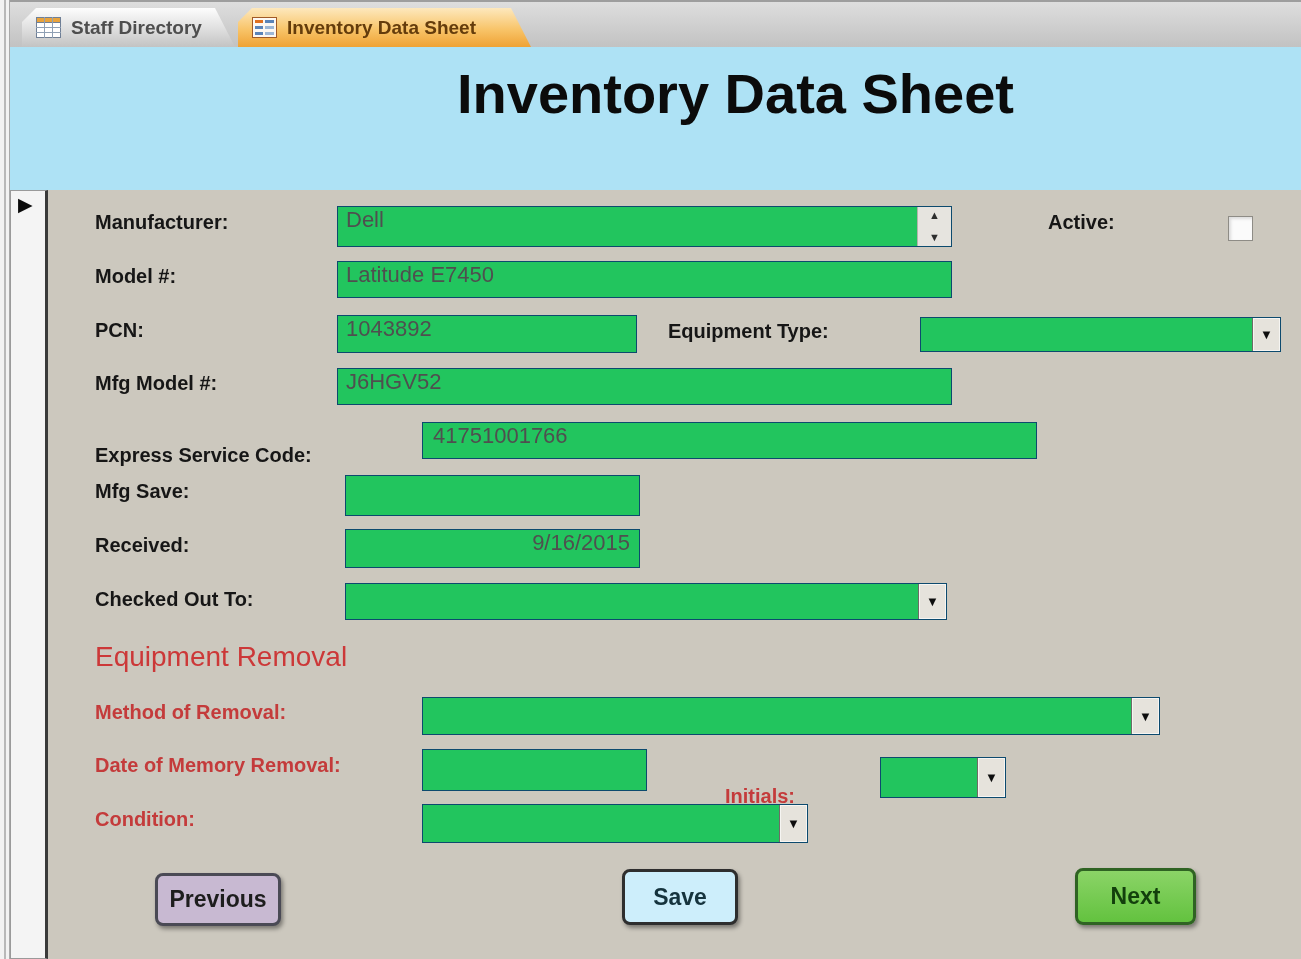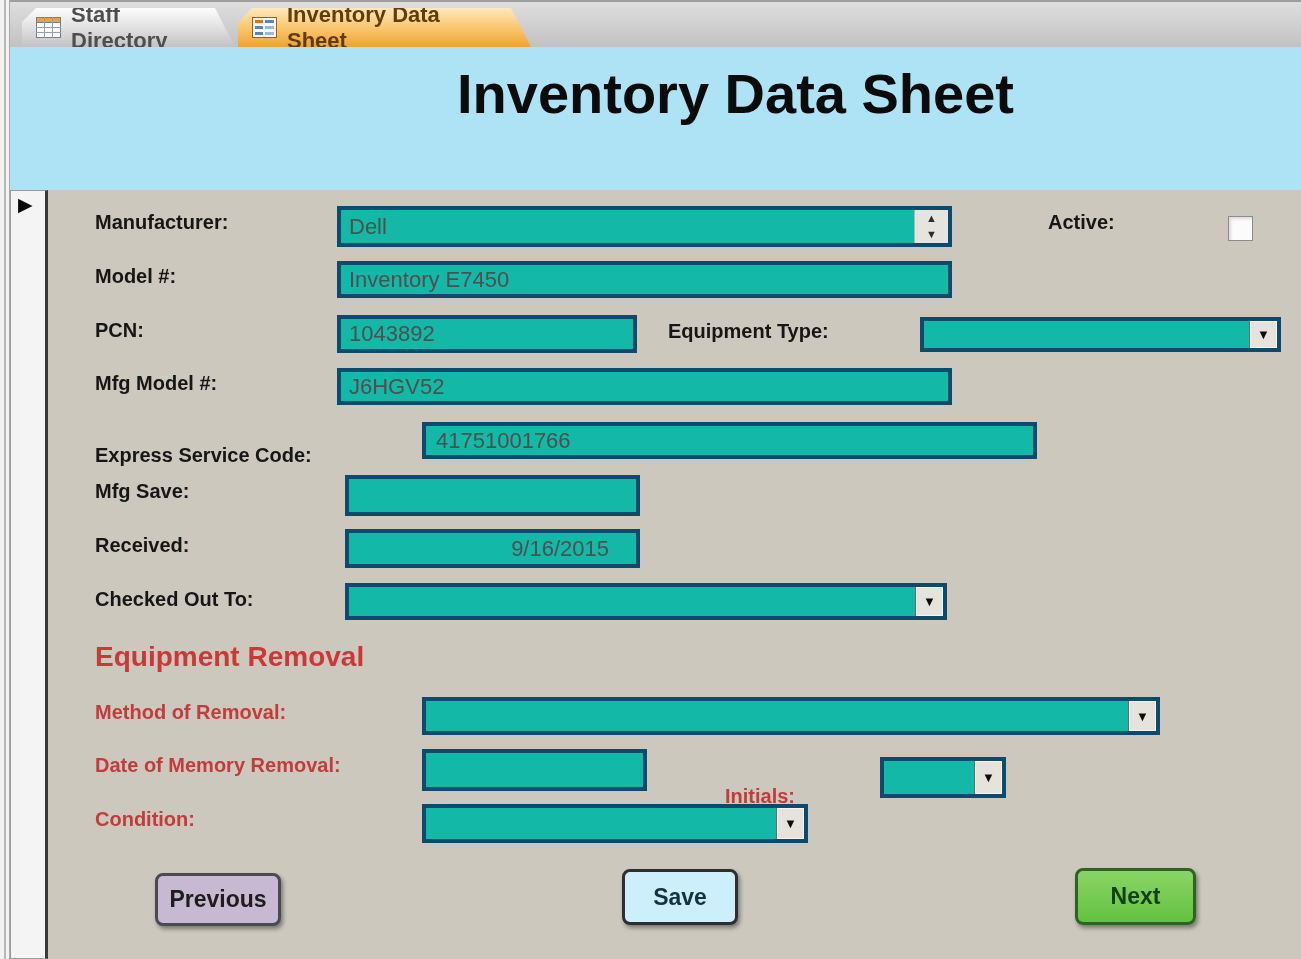--- a/index.html
+++ b/index.html
@@ -10,49 +10,49 @@
   
   .left-edge { position:absolute; left:0; top:0; width:10px; height:959px;
                background:#f2f2f2; border-right:1px solid #a9a9a9; }
   .left-edge::before { content:""; position:absolute; left:4px; top:0; width:2px; height:100%; background:#b8b8b8; }
 
   .tabbar { position:absolute; left:10px; top:0; right:0; height:47px;
             background:linear-gradient(#dededе, #c4c4c4);
             background:linear-gradient(#dedede, #c2c2c2);
             border-top:2px solid #9e9e9e; }
   .tab { position:absolute; bottom:0; height:39px; display:flex; align-items:center; gap:10px;
-         padding:0 26px 0 14px; font-weight:bold; font-size:22px;
+         padding:0 26px 0 14px; font-weight:bold; font-size:19px;
          clip-path:polygon(0 14px, 14px 0, calc(100% - 20px) 0, 100% 100%, 0 100%); }
   .tab.inactive { left:12px; width:213px; color:#4e4e4e;
                   background:linear-gradient(#fdfdfd, #dedede 55%, #c3c3c3); }
   .tab.active { left:228px; width:293px; color:#643c0c;
                 background:linear-gradient(#fde8bd, #f8c469 55%, #efa234); }
   .tab-icon { width:25px; height:21px; flex:0 0 auto; }
 
   
   .header { position:absolute; left:10px; top:47px; right:0; height:143px; background:#aee2f5; }
   .header-title { position:absolute; left:160px; right:0; top:14px; text-align:center;
                   font-size:56px; font-weight:bold; color:#0b0b0b; letter-spacing:0px; }
 
   
   .record-selector { position:absolute; left:10px; top:190px; width:38px; height:769px;
                      background:#f4f4f4; border:1px solid #9a9a9a; border-right:3px solid #3a3a3a; }
   .record-arrow { position:absolute; top:4px; left:7px; font-size:19px; color:#0a0a0a; line-height:1; }
 
   
   .lbl { position:absolute; font-weight:bold; font-size:20px; color:#161616; white-space:nowrap; }
   .lbl.red { color:#c43b3b; }
-  .section-heading { position:absolute; font-weight:bold; font-size:28px; color:#cc3838; white-space:nowrap; }
+  .section-heading { position:absolute; font-weight:normal; font-size:28px; color:#cc3838; white-space:nowrap; }
 
   
-  .field { position:absolute; background:#14b8a6; border:4px solid #0c4a6e;
-           font-size:22px; color:#4f4f4f; display:flex; align-items:center;
+  .field { position:absolute; background:#22c55e; border:1px solid #0c4a6e;
+           font-size:22px; color:#4f4f4f; display:flex; align-items:flex-start;
            padding-left:8px; overflow:hidden; }
   .field .val { flex:1 1 auto; white-space:nowrap; }
-  .field.right .val { text-align:right; padding-right:27px; }
+  .field.right .val { text-align:right; padding-right:9px; }
 
   .spinner { flex:0 0 34px; align-self:stretch; background:#e6e4df; border-left:1px solid #b5b3ad;
              display:flex; flex-direction:column; align-items:center; justify-content:space-between;
              padding:3px 0; font-size:11px; color:#2d2d2d; line-height:1; }
 
   .combo-btn { flex:0 0 28px; align-self:stretch; background:#e6e3dc; border-left:1px solid #6e6c66;
                display:flex; align-items:center; justify-content:center;
                font-size:13px; color:#0d0d0d; box-shadow:inset 0 0 0 1px #f6f5f2; }
 
   .checkbox { position:absolute; width:25px; height:25px; background:#fbfbfb;
@@ -114,21 +114,21 @@
     <span class="spinner">
       <span>▲</span>
       <span>▼</span>
     </span>
   </div>
   <div class="lbl" style="left:1048px; top:211px;">Active:</div>
   <div class="checkbox" style="left:1228px; top:216px;"></div>
 
   <div class="lbl" style="left:95px; top:265px;">Model #:</div>
   <div class="field" style="left:337px; top:261px; width:615px; height:37px;">
-    <span class="val">Inventory E7450</span>
+    <span class="val">Latitude E7450</span>
   </div>
 
   <div class="lbl" style="left:95px; top:319px;">PCN:</div>
   <div class="field" style="left:337px; top:315px; width:300px; height:38px;">
     <span class="val">1043892</span>
   </div>
   <div class="lbl" style="left:668px; top:320px;">Equipment Type:</div>
   <div class="field" style="left:920px; top:317px; width:361px; height:35px;">
     <span class="val"></span>
     <span class="combo-btn">▼</span>

